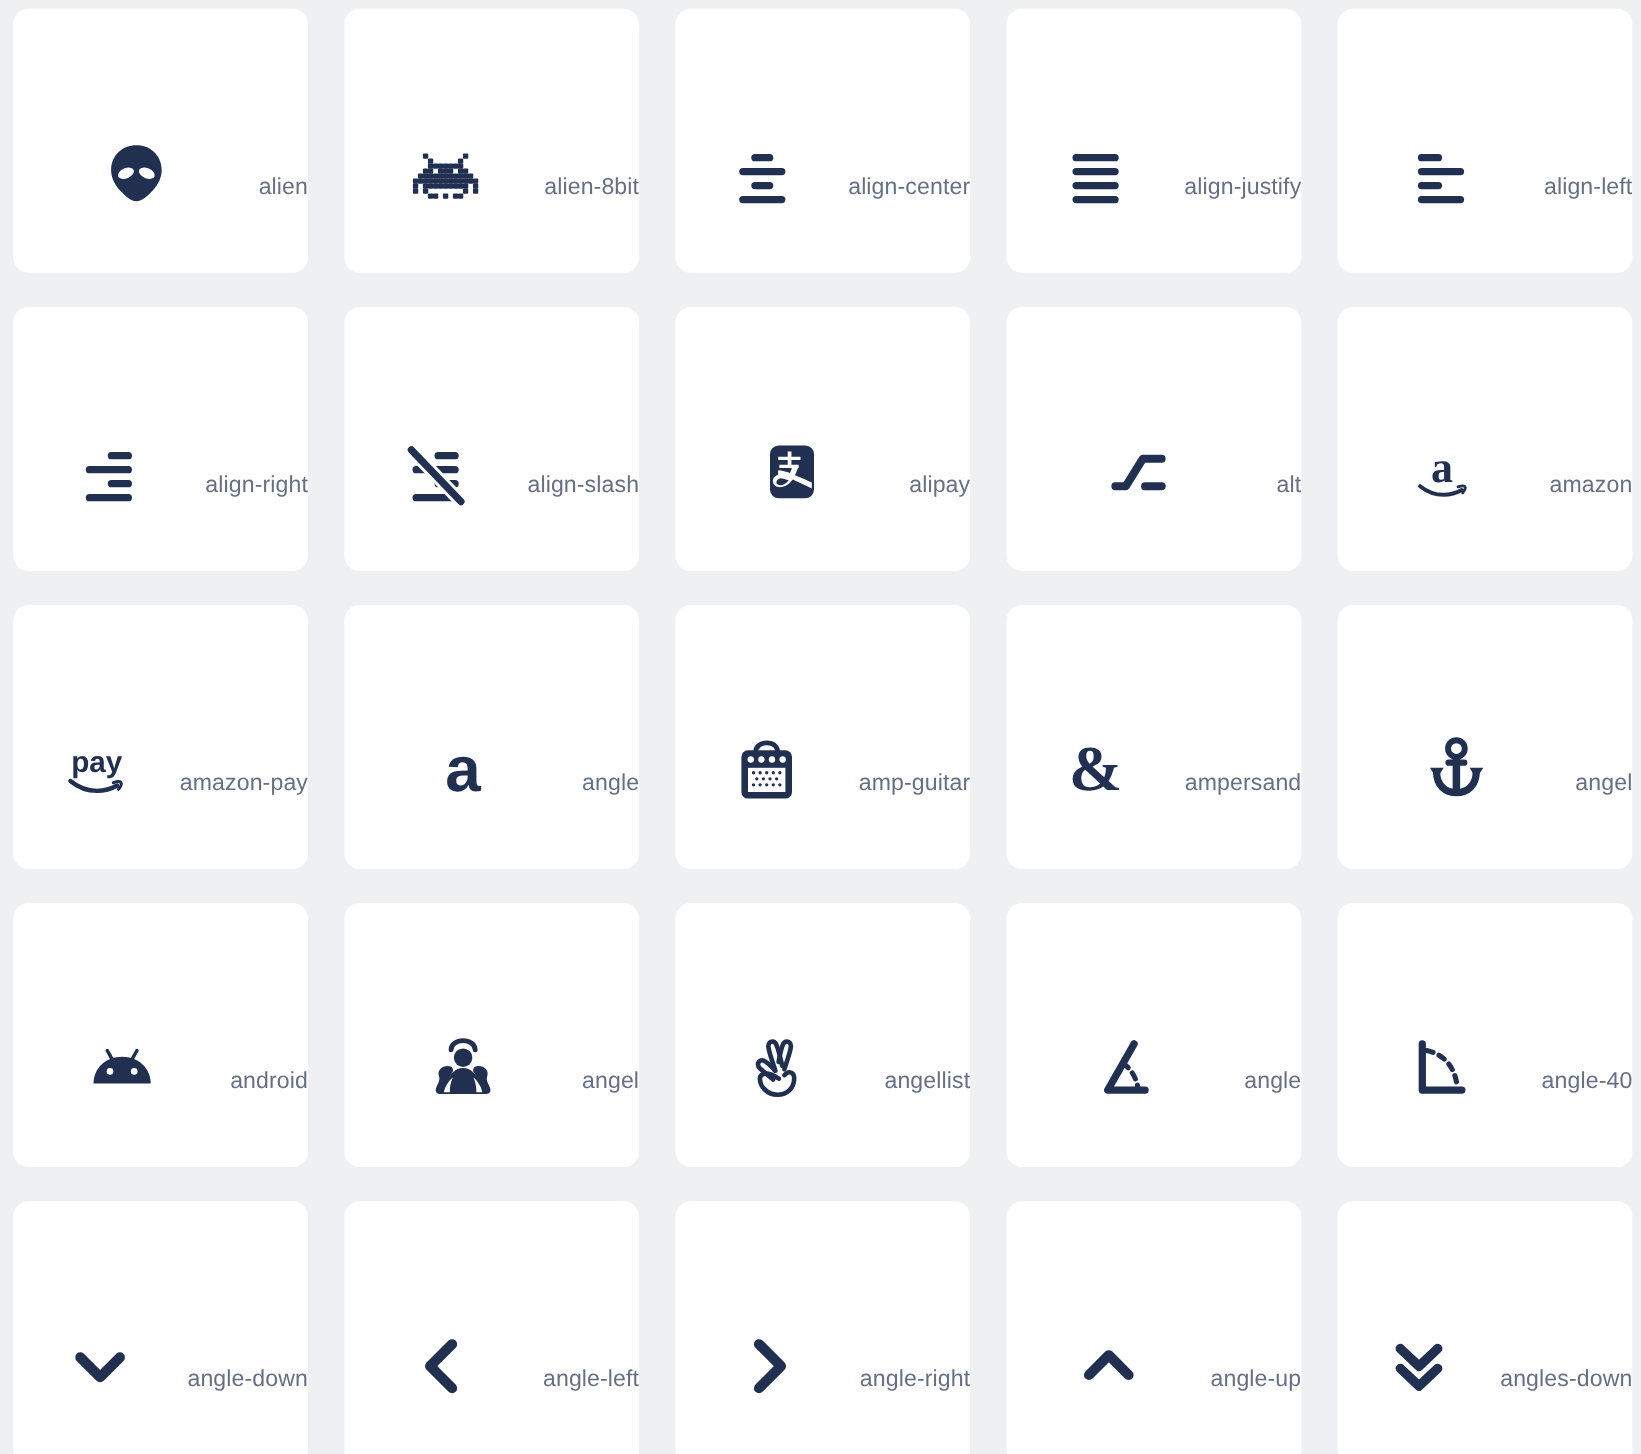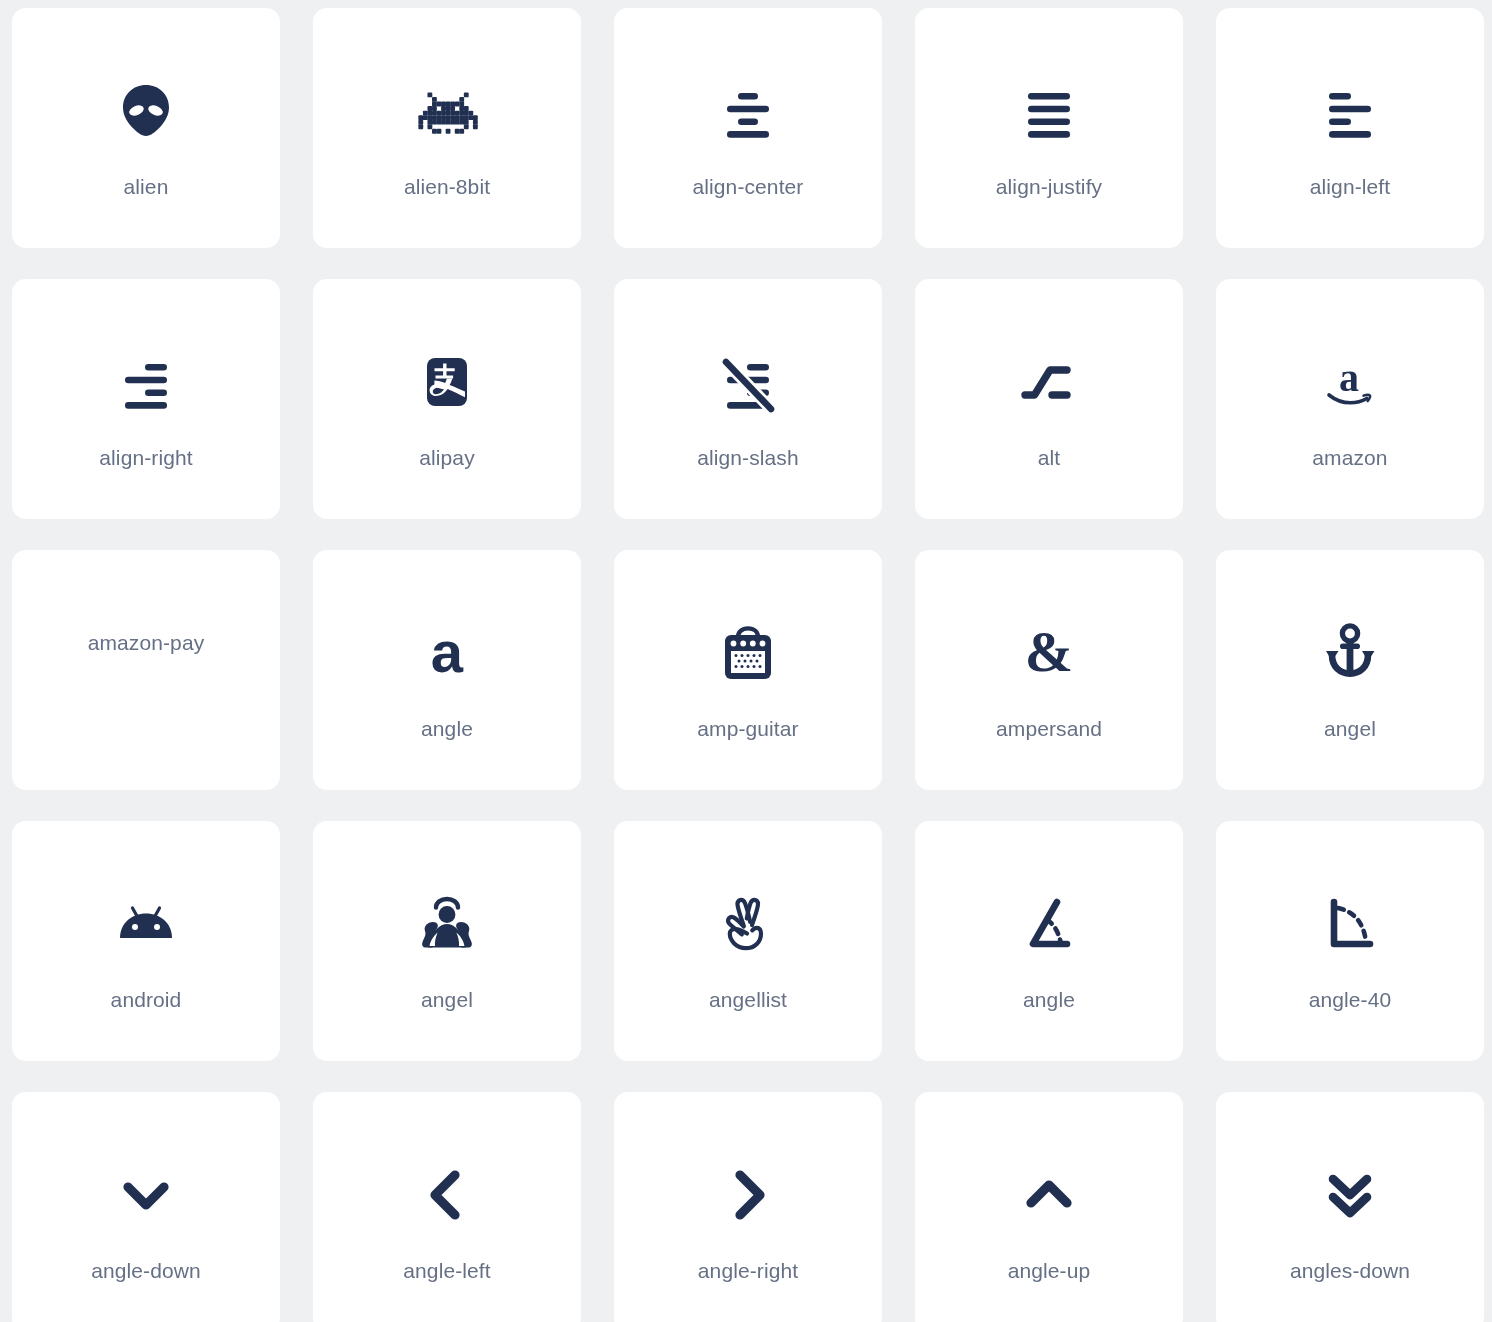--- a/index.html
+++ b/index.html
@@ -18,21 +18,20 @@
     grid-auto-rows: 240px;
     column-gap: 33px;
     row-gap: 31px;
     padding: 8px 0 0 12px;
   }
 
   .icon-card {
     background: #ffffff;
     border-radius: 14px;
     display: flex;
-    flex-direction: column;
     align-items: center;
     justify-content: flex-start;
     padding-top: 60px;
     cursor: pointer;
   }
 
   .icon-glyph {
     height: 86px;
     width: 100%;
     display: flex;
@@ -178,60 +177,67 @@
     <rect x="11" y="26.7" width="42" height="6.6" rx="3.3"></rect>
     <rect x="31" y="39.4" width="22" height="6.6" rx="3.3"></rect>
     <rect x="11" y="52.1" width="42" height="6.6" rx="3.3"></rect>
   </svg>
       </div>
       <div class="icon-label">align-right</div>
     </div>
     <div class="icon-card">
       <div class="icon-glyph">
         <svg width="64" height="64" viewBox="0 0 64 64">
+    <rect x="31" y="14" width="22" height="6.6" rx="3.3"></rect>
+    <rect x="11" y="26.7" width="42" height="6.6" rx="3.3"></rect>
+    <rect x="31" y="39.4" width="22" height="6.6" rx="3.3"></rect>
+    <rect x="11" y="52.1" width="42" height="6.6" rx="3.3"></rect>
+    <path d="M9 11 L56 60" stroke="#fff" stroke-width="12" stroke-linecap="round" fill="none"></path>
+    <path d="M10 12 L55 59" stroke="#213050" stroke-width="6.6" stroke-linecap="round" fill="none"></path>
+  </svg>
+      </div>
+      <div class="icon-label">align-slash</div>
+    </div>
+    <div class="icon-card">
+      <div class="icon-glyph">
+        <svg width="64" height="64" viewBox="0 0 64 64">
     <rect x="12" y="8" width="40" height="48" rx="8"></rect>
     <path d="M31.5 13.5v4.8h8.2v2.9h-8.2v4.4h6.6v2.9H20.5v-2.9h7.6v-4.4h-8.6v-2.9h8.6v-4.8z" fill="#fff"></path>
     <path d="M19.4 34.6c-3.2 1.1-5.2 3.6-4.7 6.6.5 3.3 4 5.3 8.1 4.6 4.3-.7 7.6-3.6 9.9-6.9 5.8 2.6 12 5.6 17.3 8.3v-5.6c-4.6-2.1-10.3-4.6-15.3-6.6 1.2-2.3 2.1-4.6 2.6-6.6h-5.4c-.4 1.5-1 3.1-1.8 4.7-3.6-1.3-7.2-2.3-10.7-2.5zm2.1 3.1c2.4.2 5 1 7.5 1.9-1.7 2.3-4 4.1-6.6 4.5-2.4.4-4.3-.5-4.6-2.2-.3-1.8 1.3-3.6 3.7-4.2z" fill="#fff"></path>
   </svg>
       </div>
       <div class="icon-label">alipay</div>
     </div>
     <div class="icon-card">
       <div class="icon-glyph">
         <svg width="64" height="64" viewBox="0 0 64 64">
-    <rect x="31" y="14" width="22" height="6.6" rx="3.3"></rect>
-    <rect x="11" y="26.7" width="42" height="6.6" rx="3.3"></rect>
-    <rect x="31" y="39.4" width="22" height="6.6" rx="3.3"></rect>
-    <rect x="11" y="52.1" width="42" height="6.6" rx="3.3"></rect>
-    <path d="M9 11 L56 60" stroke="#fff" stroke-width="12" stroke-linecap="round" fill="none"></path>
-    <path d="M10 12 L55 59" stroke="#213050" stroke-width="6.6" stroke-linecap="round" fill="none"></path>
-  </svg>
-      </div>
-      <div class="icon-label">align-slash</div>
-    </div>
-    <div class="icon-card">
-      <div class="icon-glyph">
-        <svg width="64" height="64" viewBox="0 0 64 64">
     <path d="M8 45h9.5L33 20h17" stroke="#213050" stroke-width="7.4" stroke-linecap="round" stroke-linejoin="round" fill="none"></path>
     <path d="M35 45h15" stroke="#213050" stroke-width="7.4" stroke-linecap="round" fill="none"></path>
   </svg>
       </div>
       <div class="icon-label">alt</div>
     </div>
     <div class="icon-card">
       <div class="icon-glyph">
         <svg width="64" height="64" viewBox="0 0 64 64">
     <text x="31" y="41" font-family="'Liberation Serif', serif" font-size="40" font-weight="700" text-anchor="middle" fill="#213050">a</text>
     <path d="M11 45c6.4 5.2 14 7.8 21.5 7.8 5.6 0 11.4-1.5 16.3-4.3" stroke="#213050" stroke-width="3.6" stroke-linecap="round" fill="none"></path>
     <path d="M45.5 45.6c2.8-1 5.4-1.2 6.2-.2.8 1-.2 3.4-2 5.6" stroke="#213050" stroke-width="2.6" stroke-linecap="round" fill="none"></path>
   </svg>
       </div>
       <div class="icon-label">amazon</div>
     </div>
     <div class="icon-card">
+      <div class="icon-glyph">
+        <svg width="64" height="64" viewBox="0 0 64 64">
+    <text x="32" y="34" font-family="'Liberation Sans', sans-serif" font-size="27" font-weight="600" text-anchor="middle" fill="#213050">pay</text>
+    <path d="M8 42c7.2 6 15.8 9 24.2 9 6.3 0 12.8-1.7 18.3-4.9" stroke="#213050" stroke-width="4" stroke-linecap="round" fill="none"></path>
+    <path d="M47 43.6c3.1-1.1 6-1.3 6.9-.2.9 1.1-.2 3.8-2.2 6.2" stroke="#213050" stroke-width="2.8" stroke-linecap="round" fill="none"></path>
+  </svg>
+      </div>
       <div class="icon-label">amazon-pay</div>
     </div>
     <div class="icon-card">
       <div class="icon-glyph">
         <svg width="64" height="64" viewBox="0 0 64 64">
     <text x="32" y="51" font-family="'Liberation Sans', sans-serif" font-size="58" font-weight="700" text-anchor="middle" fill="#213050">a</text>
   </svg>
       </div>
       <div class="icon-label">angle</div>
     </div>

